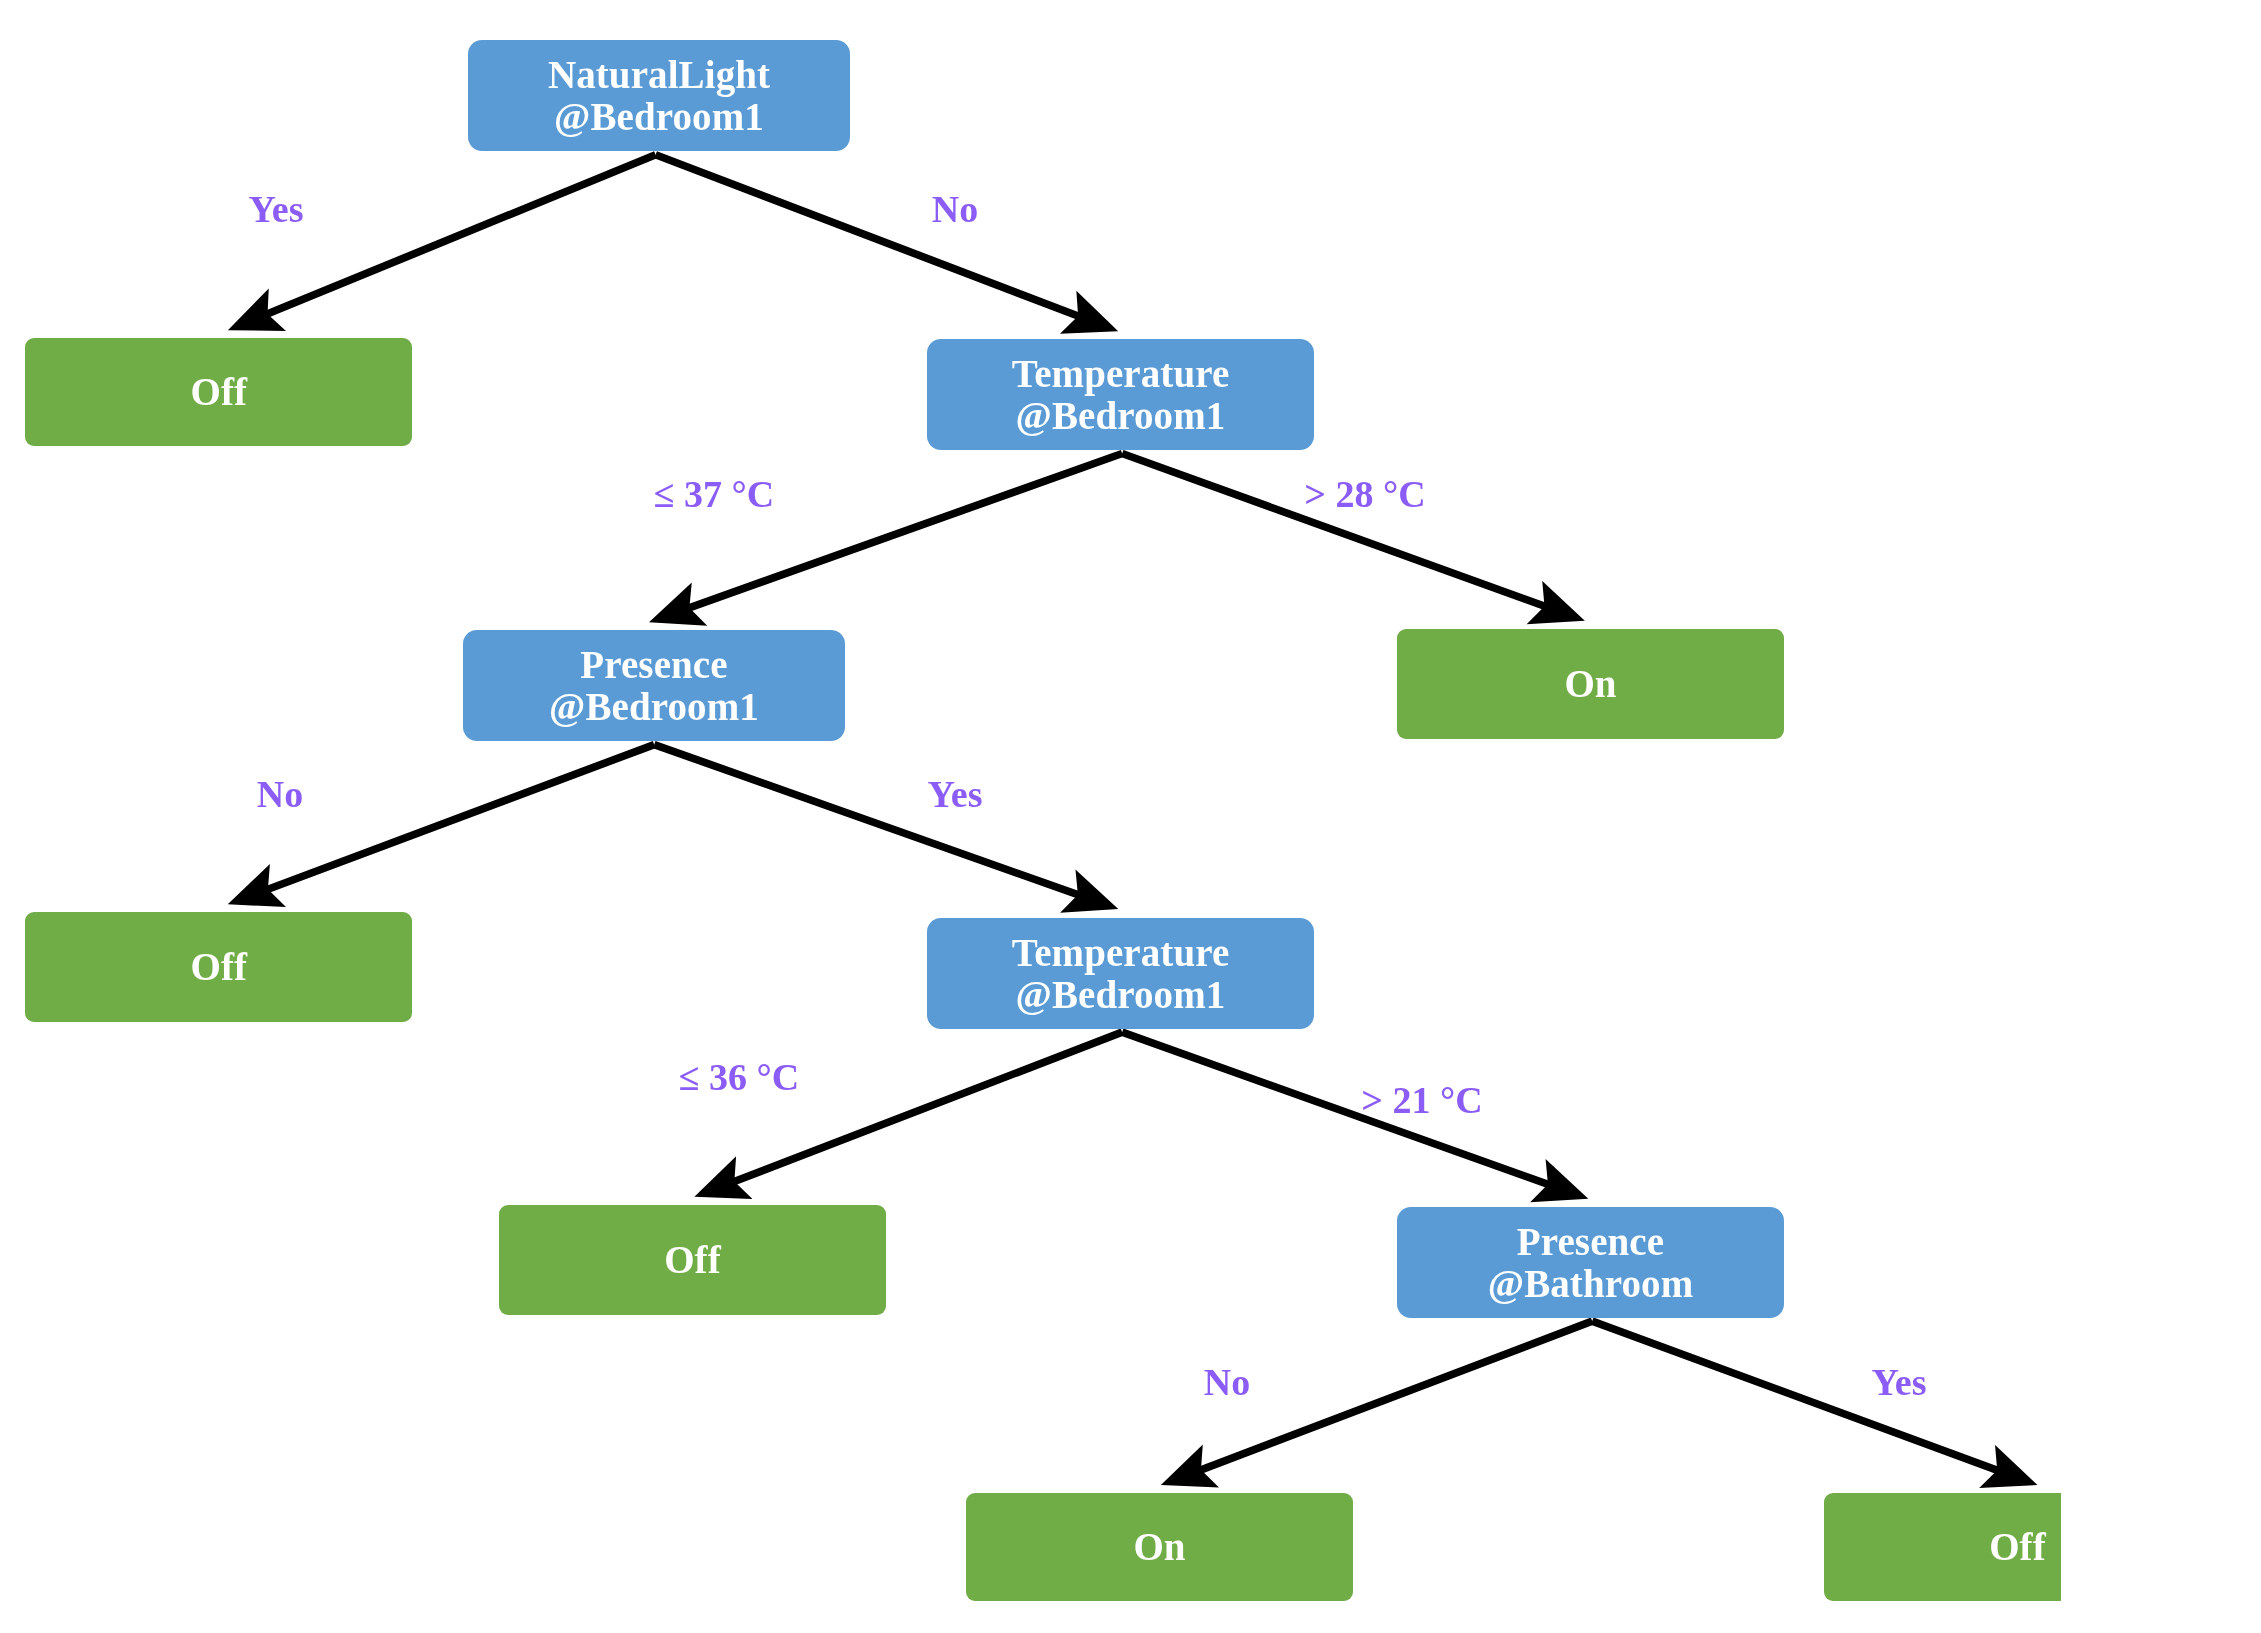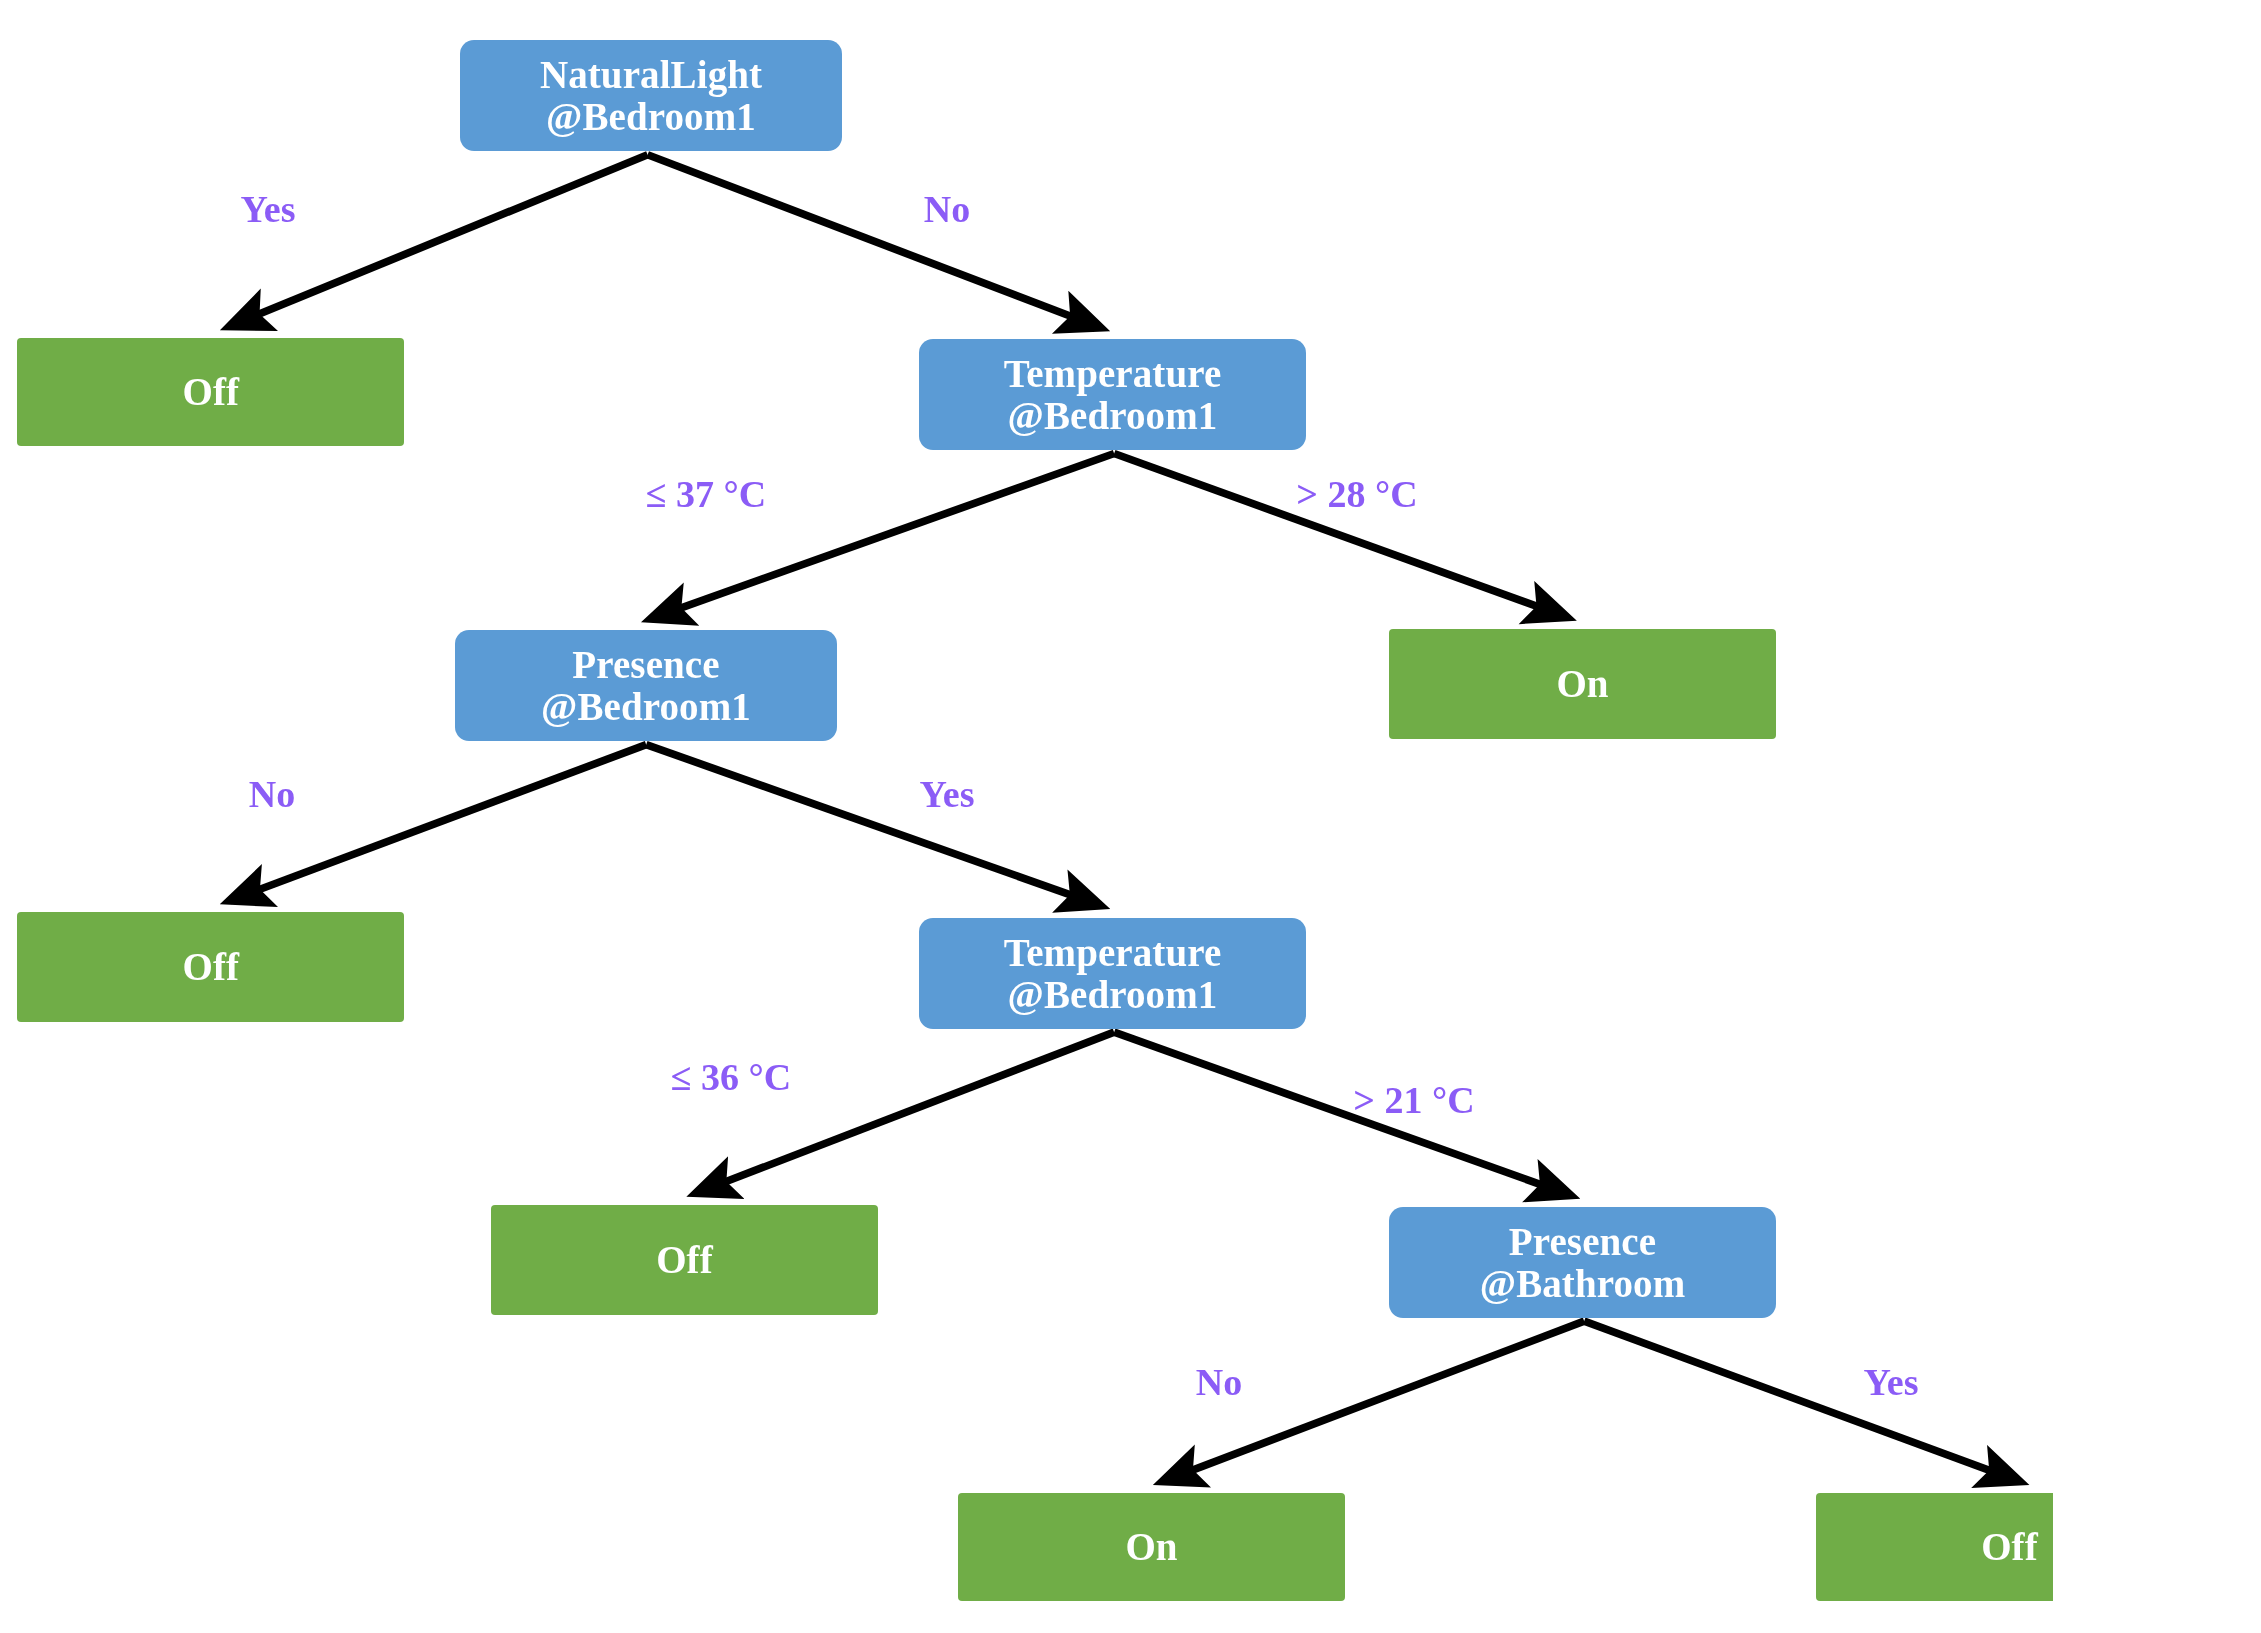--- a/index.html
+++ b/index.html
@@ -9,20 +9,21 @@
   }
   body {
     font-family: "Liberation Serif", "DejaVu Serif", serif;
   }
   #canvas {
     position: relative;
     width: 2053px;
     height: 1634px;
     background: #ffffff;
     overflow: hidden;
+    margin-left: 8px;
   }
   #edges {
     position: absolute;
     left: 0;
     top: 0;
     width: 2261px;
     height: 1634px;
     pointer-events: none;
   }
   .node {
@@ -39,21 +40,21 @@
     line-height: 1.07;
     letter-spacing: 0.1px;
   }
   .node.decision {
     background: #5B9BD5;
     border-radius: 14px;
     font-size: 39px;
   }
   .node.leaf {
     background: #70AD47;
-    border-radius: 4px;
+    border-radius: 9px;
     font-size: 39px;
   }
   .node .line {
     display: block;
     white-space: nowrap;
   }
   .edge-label {
     position: absolute;
     color: #8b5cf6;
     font-family: "Liberation Serif", "DejaVu Serif", serif;

